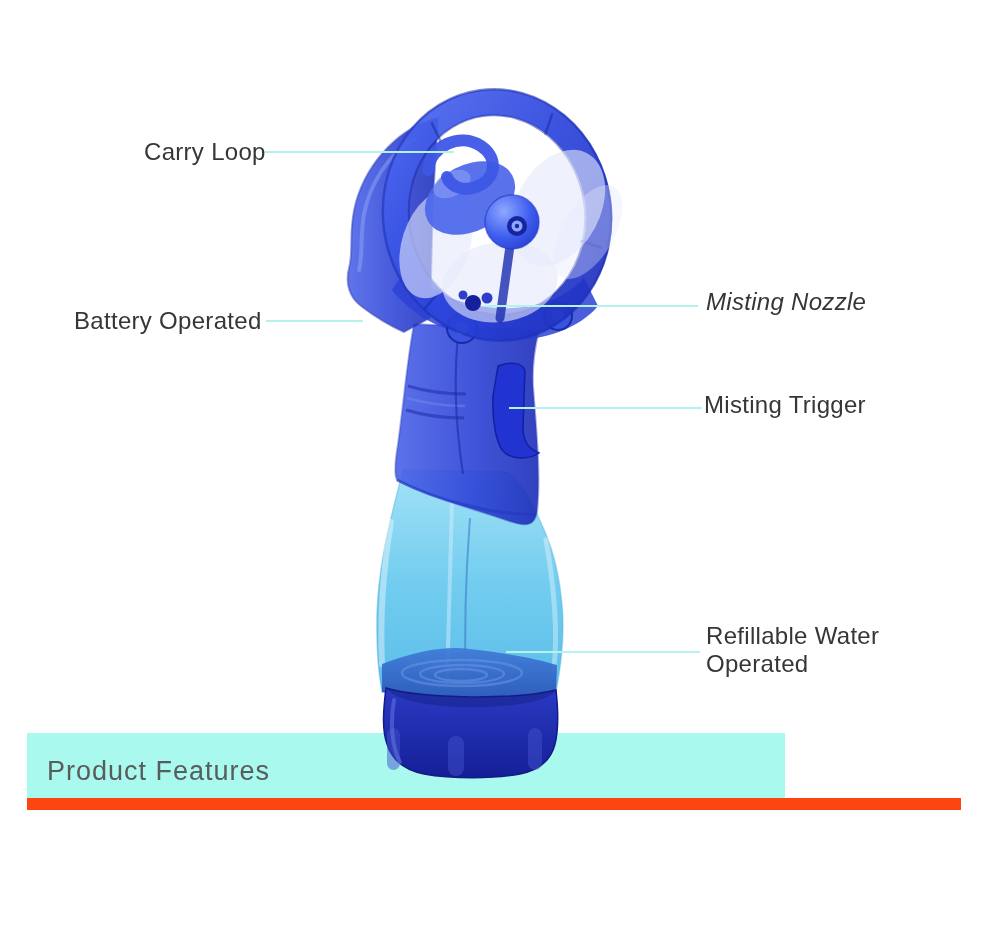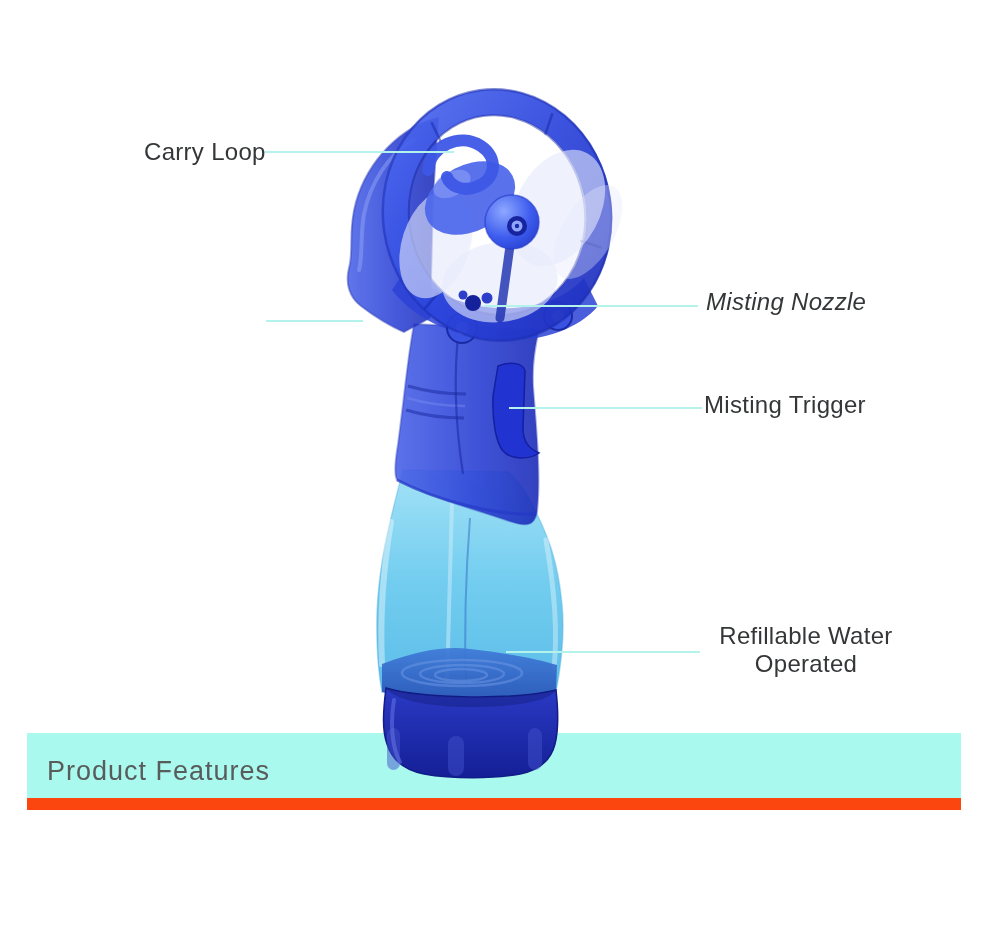--- a/index.html
+++ b/index.html
@@ -3,21 +3,21 @@
 <meta charset="utf-8">
 <style>
   html,body{margin:0;padding:0;background:#ffffff;}
   .stage{
     position:relative;width:982px;height:942px;margin:0 auto;
     background:#ffffff;overflow:hidden;
     font-family:"Liberation Sans", sans-serif;
   }
   
   .banner{
-    position:absolute;left:27px;top:733px;width:934px;height:65px;
+    position:absolute;left:27px;top:733px;width:758px;height:65px;
     background:var(--banner-bg,#aaf9ee);z-index:1;
   }
   .banner-title{
     position:absolute;left:20px;top:22px;
     font-size:27px;line-height:32px;letter-spacing:1px;
     color:var(--banner-text,#585c5b);
   }
   .banner-accent{
     position:absolute;left:27px;top:798px;width:934px;height:12px;
     background:var(--banner-accent,#fb470f);z-index:1;
@@ -27,21 +27,21 @@
   
   .leader{position:absolute;height:2px;background:var(--line-color,#b4f3ec);z-index:4;}
   #line-carry{left:264px;top:151px;width:190px;}
   #line-battery{left:266px;top:320px;width:97px;}
   #line-nozzle{left:484px;top:305px;width:214px;}
   #line-trigger{left:509px;top:407px;width:193px;}
   #line-reservoir{left:506px;top:651px;width:194px;}
   
   .callout-label{
     position:absolute;z-index:5;color:var(--label-color,#343637);
-    font-size:24px;line-height:28px;letter-spacing:0.3px;white-space:nowrap;text-align:center;
+    font-size:24px;line-height:28px;letter-spacing:0.3px;white-space:nowrap;
   }
   #label-carry{left:144px;top:138px;}
   #label-battery{left:74px;top:307px;}
   #label-nozzle{left:706px;top:288px;font-style:italic;}
   #label-trigger{left:704px;top:391px;}
   #label-reservoir{left:706px;top:622px;white-space:normal;width:200px;}
 </style>
 </head>
 <body>
 
@@ -171,17 +171,18 @@
     </g>
   </svg>
 
   <div class="leader" id="line-carry"></div>
   <div class="leader" id="line-battery"></div>
   <div class="leader" id="line-nozzle"></div>
   <div class="leader" id="line-trigger"></div>
   <div class="leader" id="line-reservoir"></div>
 
   <div class="callout-label" id="label-carry">Carry Loop</div>
+  <div class="callout-label" id="label-battery">Battery Operated</div>
   <div class="callout-label" id="label-nozzle">Misting Nozzle</div>
   <div class="callout-label" id="label-trigger">Misting Trigger</div>
   <div class="callout-label" id="label-reservoir">Refillable Water Operated</div>
 
 </div>
 
 </body></html>

